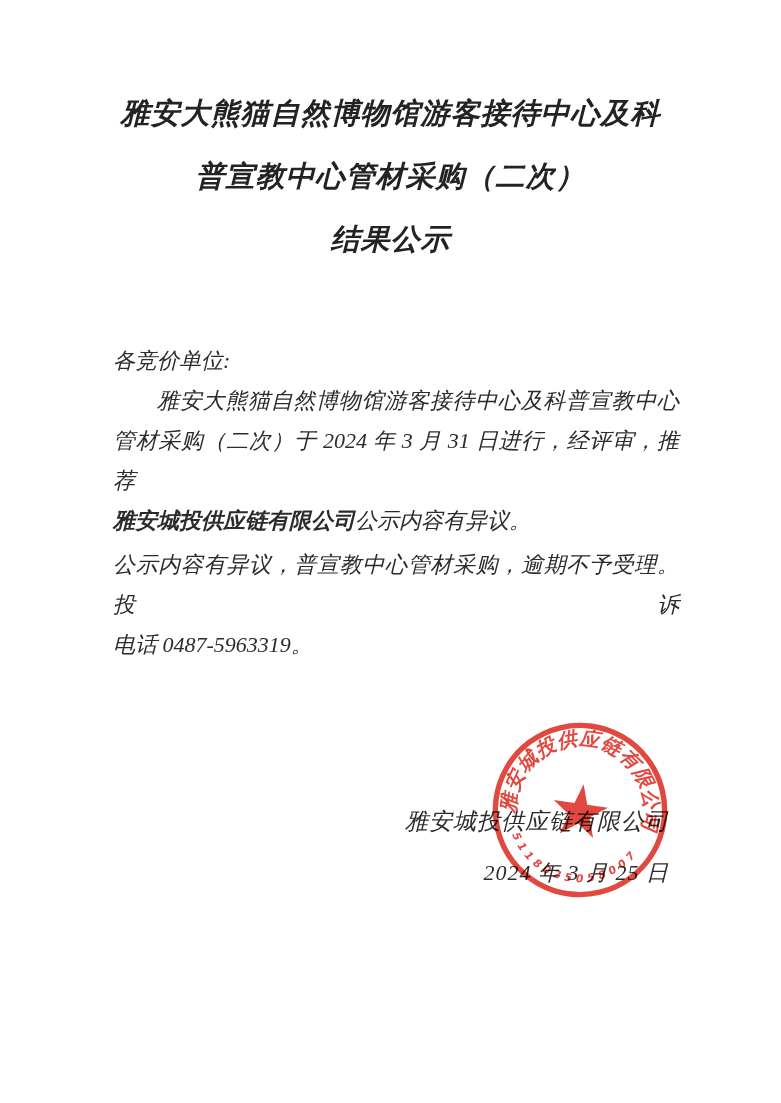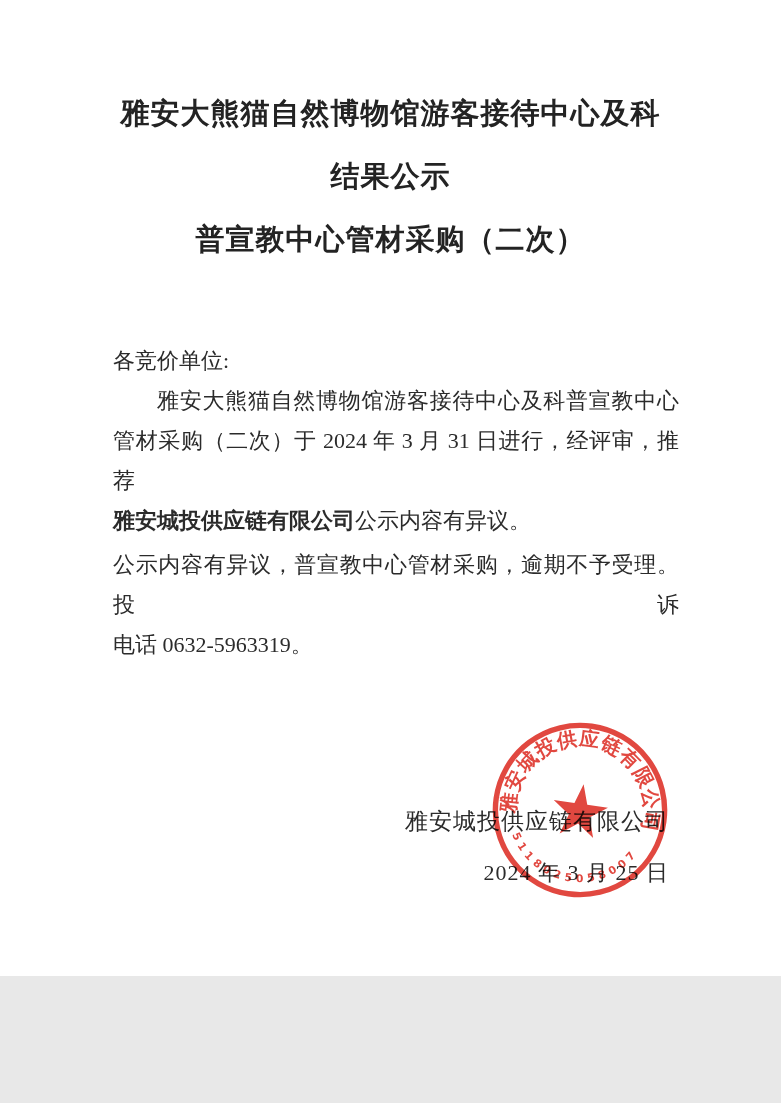--- a/index.html
+++ b/index.html
@@ -1,24 +1,25 @@
 <!DOCTYPE html>
 <html><head>
 <meta charset="utf-8">
 <style>
   html, body { margin: 0; padding: 0; background: #e8e8e8; }
   .page {
     position: relative;
     width: 781px;
-    height: 976px;
+    height: 1103px;
     margin: 0 auto;
     background: #ffffff;
     font-family: "Liberation Serif", "DejaVu Serif", serif;
     color: #2b2b2b;
     overflow: hidden;
+    font-style: italic;
   }
   .title {
     margin: 0;
     padding-top: 82px;
     font-size: 29px;
     line-height: 63px;
     font-weight: bold;
     text-align: center;
     letter-spacing: 1px;
     color: #232323;
@@ -67,36 +68,36 @@
   }
   .stamp svg { width: 100%; height: 100%; }
 </style>
 </head>
 <body>
 
 <div class="page">
 
   <h1 class="title">
     <span class="title-line">雅安大熊猫自然博物馆游客接待中心及科</span>
+    <span class="title-line">普宣教中心管材采购（二次）</span>
     <span class="title-line">结果公示</span>
-    <span class="title-line">普宣教中心管材采购（二次）</span>
   </h1>
 
   <div class="body-text">
     <p class="para">
       <span class="line">各竞价单位:</span>
     </p>
     <p class="para para1">
       <span class="line stretch indent">雅安大熊猫自然博物馆游客接待中心及科普宣教中心</span>
       <span class="line stretch">管材采购（二次）于 2024 年 3 月 31 日进行，经评审，推荐</span>
       <span class="line"><b>雅安城投供应链有限公司</b><span>公示内容有异议。</span></span>
     </p>
     <p class="para para2">
       <span class="line stretch">公示内容有异议，普宣教中心管材采购，逾期不予受理。投诉</span>
-      <span class="line">电话 0632-5963319。</span>
+      <span class="line">电话 0487-5963319。</span>
     </p>
   </div>
 
   <div class="signature">
     <div class="company-line">雅安城投供应链有限公司</div>
     <div class="date-line">2024 年 3 月 25 日</div>
   </div>
 
   <div class="stamp">
     <svg viewBox="0 0 200 200" xmlns="http://www.w3.org/2000/svg">

